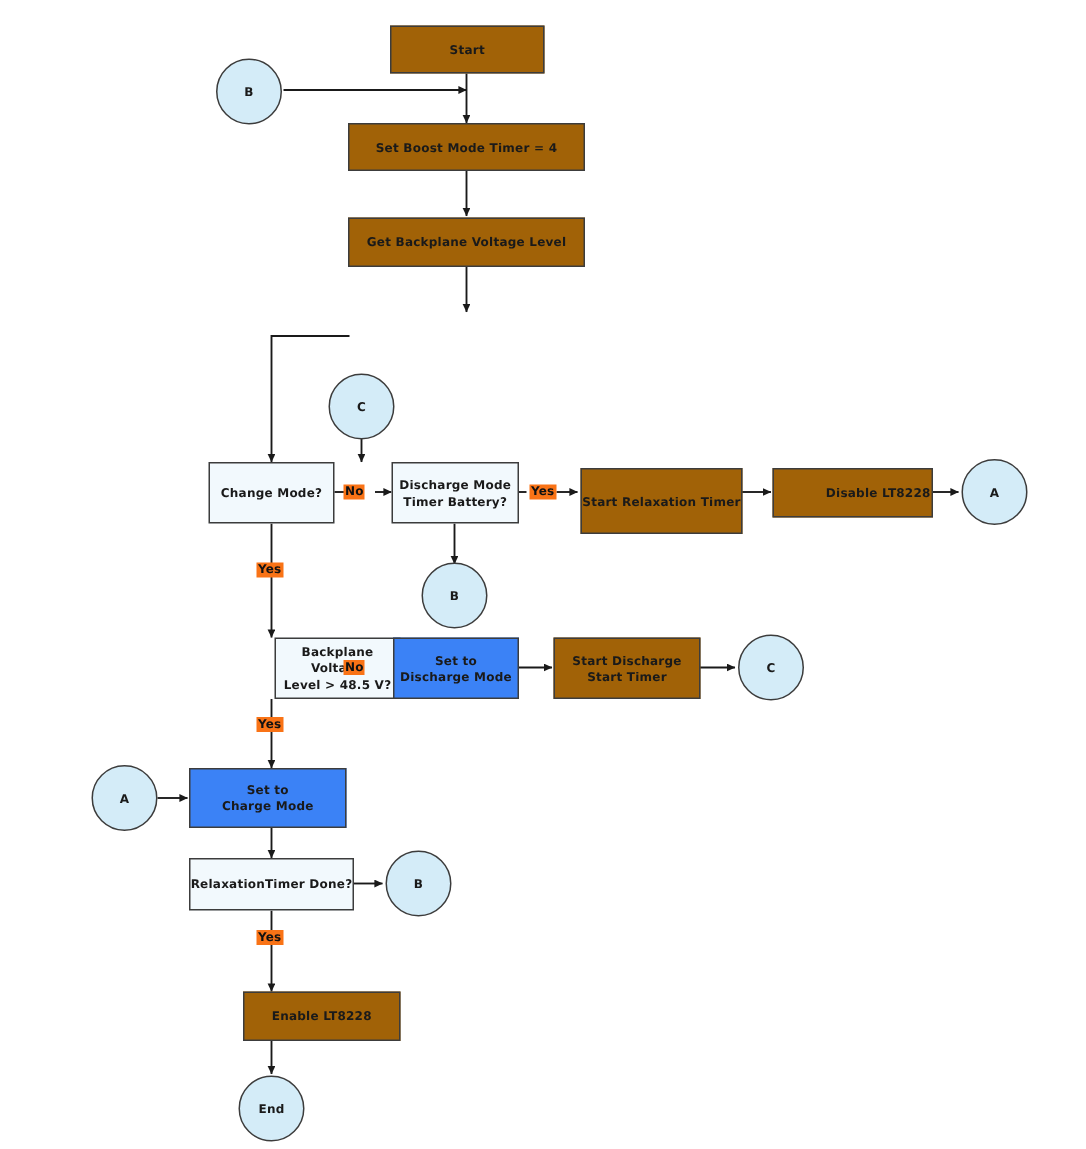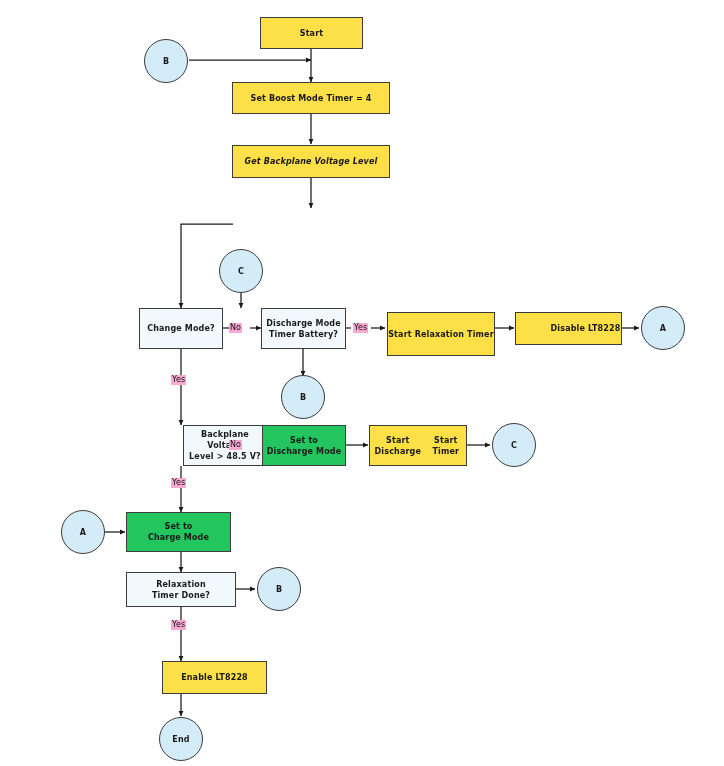--- a/index.html
+++ b/index.html
@@ -18,43 +18,43 @@
     box-sizing:border-box;
     display:flex;align-items:center;justify-content:center;
     text-align:center;
     color:#1a1a1a;
     font-weight:bold;
     font-size:8px;
     line-height:11px;
     letter-spacing:0.15px;
   }
   .proc{
-    background:#fde047;
+    background:#a16207;
     border:1.1px solid #3c3c3c;
   }
   .proc-strong{
-    background:#22c55e;
+    background:#3b82f6;
     border:1.1px solid #3c3c3c;
     text-align:center;
   }
   .decision{
     background:#f2f9fd;
     border:1.1px solid #3c3c3c;
   }
   .conn{
     background:#d4ecf8;
     border:1.1px solid #3c3c3c;
     border-radius:50%;
   }
   .edge-label{
     position:absolute;
     font-size:8px;
-    font-weight:normal;
+    font-weight:bold;
     color:#111111;
-    background:#f9a8d4;
+    background:#f97316;
     padding:0 1px;
     line-height:10px;
     letter-spacing:0.1px;
   }
   .node span{display:block;}
 </style>
 </head>
 <body>
 
 <div id="canvas">
@@ -119,21 +119,21 @@
   </div>
 
   <div class="node conn" style="left:144px;top:39px;width:44px;height:44px;">
     <span>B</span>
   </div>
 
   <div class="node proc" style="left:232px;top:82px;width:158px;height:32px;">
     <span>Set Boost Mode Timer = 4</span>
   </div>
 
-  <div class="node proc" style="left:232px;top:145px;width:158px;height:33px;font-style:italic;">
+  <div class="node proc" style="left:232px;top:145px;width:158px;height:33px;">
     <span>Get Backplane Voltage Level</span>
   </div>
 
 
   <div class="node conn" style="left:219px;top:249px;width:44px;height:44px;">
     <span>C</span>
   </div>
 
   <div class="node decision" style="left:139px;top:308px;width:84px;height:41px;justify-content:center;">
     <span>Change Mode?</span>
@@ -163,39 +163,39 @@
   <div class="node decision" style="left:139px;top:425px;width:84px;height:41px;flex-direction:column;margin-left:44px;">
     <span>Backplane Voltage</span>
     <span>Level &gt; 48.5 V?</span>
   </div>
 
   <div class="node proc-strong" style="left:262px;top:425px;width:84px;height:41px;flex-direction:column;">
     <span>Set to</span>
     <span>Discharge Mode</span>
   </div>
 
-  <div class="node proc" style="left:369px;top:425px;width:98px;height:41px;flex-direction:row;">
+  <div class="node proc" style="left:369px;top:425px;width:98px;height:41px;flex-direction:column;">
     <span>Start Discharge</span>
     <span>Start Timer</span>
   </div>
 
   <div class="node conn" style="left:492px;top:423px;width:44px;height:44px;">
     <span>C</span>
   </div>
 
   <div class="node conn" style="left:61px;top:510px;width:44px;height:44px;">
     <span>A</span>
   </div>
 
   <div class="node proc-strong" style="left:126px;top:512px;width:105px;height:40px;flex-direction:column;">
     <span>Set to</span>
     <span>Charge Mode</span>
   </div>
 
-  <div class="node decision" style="left:126px;top:572px;width:110px;height:35px;flex-direction:column;">
+  <div class="node decision" style="left:126px;top:572px;width:110px;height:35px;flex-direction:row;">
     <span>Relaxation</span>
     <span>Timer Done?</span>
   </div>
 
   <div class="node conn" style="left:257px;top:567px;width:44px;height:44px;">
     <span>B</span>
   </div>
 
   <div class="node proc" style="left:126px;top:661px;width:105px;height:33px;margin-left:36px;">
     <span>Enable LT8228</span>

